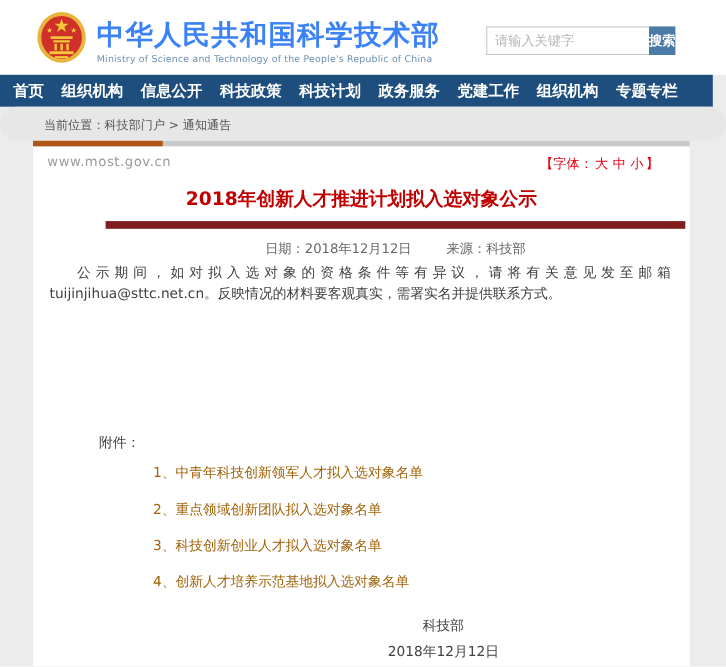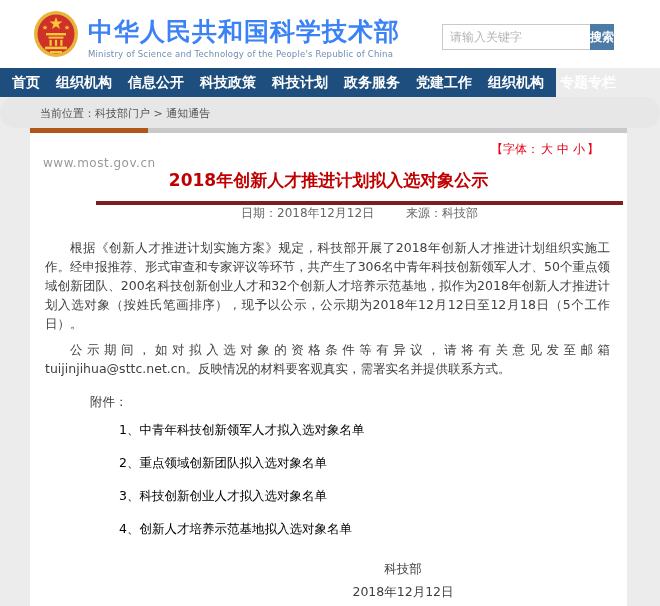--- a/index.html
+++ b/index.html
@@ -13,52 +13,52 @@
   .brand-title { font-size:25px; font-weight:bold; color:#3b82f6; letter-spacing:1px; line-height:28px; }
   .brand-sub { font-size:8.5px; color:#6f8fb0; margin-top:3px; letter-spacing:0.2px; }
   .search-box { position:absolute; left:428px; top:24px; width:186px; height:26px; display:flex;padding-left:14px; }
   .search-input { width:148px; height:26px; border:1px solid #c9c9c9; border-right:none; padding:0 7px;
                   font-size:12px; color:#444; outline:none; font-family:inherit; }
   .search-input::placeholder { color:#b5b5b5; }
   .search-btn { width:38px; height:26px; background:#4d7ba8; color:#fff; border:none; font-size:12px;
                 font-weight:bold; cursor:pointer; font-family:inherit; }
 
   
-  .main-nav { position:absolute; top:68px; left:0; width:556px; height:29px; background:#1e4e7d;
+  .main-nav { position:absolute; top:68px; left:0; width:648px; height:29px; background:#1e4e7d;
               display:flex; align-items:center; padding-left:12px; gap:16px; }
   .nav-item { color:#ffffff; font-size:14px; font-weight:bold; white-space:nowrap; cursor:pointer; }
 
   
   .crumb-band { position:absolute; top:97px; left:0; width:660px; height:31px; background:#e7e7e7;border-radius:15px; }
   .crumb { position:absolute; left:40px; top:9px; font-size:11px; color:#555; }
   .crumb a { color:#555; text-decoration:none; cursor:pointer; }
 
   
   .panel { position:absolute; left:30px; top:128px; width:597px; height:478px; background:#ffffff; }
   .panel-topbar { position:absolute; top:0; left:0; width:100%; height:5px; background:#c9c9c9; }
   .panel-topbar .orange { position:absolute; left:0; top:0; width:118px; height:5px; background:#b05618; }
-  .site-url { position:absolute; left:13px; top:12px; font-size:12px; color:#9a9a9a; letter-spacing:0.5px;margin-top:16px; }
+  .site-url { position:absolute; left:13px; top:12px; font-size:12px; color:#9a9a9a; letter-spacing:0.5px; }
   .font-ctrl { position:absolute; right:28px; top:13px; font-size:12px; color:#e60012; }
   .font-ctrl span.opt { cursor:pointer; margin:0 2px; }
 
   .article-title { position:absolute; top:41px; left:0; width:100%; text-align:center;
                    font-size:17px; font-weight:bold; color:#c00000; }
-  .date-row { position:absolute; top:73px; left:66px; right:4px; border-top:4px solid #7f1d1d;
-              text-align:center; padding-top:0; font-size:12px; color:#666; }
+  .date-row { position:absolute; top:73px; left:66px; right:4px; border-top:7px solid #7f1d1d;
+              text-align:center; padding-top:10px; font-size:12px; color:#666; }
   .date-row .src { margin-left:28px; }
 
   .article-body { position:absolute; top:110px; left:15px; right:17px;
                   font-size:12.5px; line-height:19px; color:#404040; text-align:justify; }
   .article-body p { text-indent:2em; }
   .article-body p + p { margin-top:7px; }
 
   .attachments { position:absolute; top:265px; left:15px; right:17px; font-size:12.5px; }
   .attach-label { margin-left:45px; color:#404040; line-height:17px; }
-  .attach-link { display:block; margin-left:74px; margin-top:16px; line-height:17px;
-                 color:#000000; text-decoration:none; cursor:pointer; }
+  .attach-link { display:block; margin-left:94px; margin-top:16px; line-height:17px;
+                 color:#a16207; text-decoration:none; cursor:pointer; }
   .attach-link:first-of-type { margin-top:11px; }
 
   .signature { position:absolute; top:433px; left:273px; width:200px; text-align:center;
                font-size:12.5px; color:#404040; }
   .signature .sig-date { margin-top:6px; }
 </style>
 </head>
 <body>
 
 <div class="site-header">
@@ -118,21 +118,20 @@
   </div>
 
   <div class="article-title">2018年创新人才推进计划拟入选对象公示</div>
 
   <div class="date-row">
     <span>日期：2018年12月12日</span>
     <span class="src">来源：科技部</span>
   </div>
 
   <div class="article-body">
-    <p>根据《创新人才推进计划实施方案》规定，科技部开展了2018年创新人才推进计划组织实施工作。经申报推荐、形式审查和专家评议等环节，共产生了306名中青年科技创新领军人才、50个重点领域创新团队、200名科技创新创业人才和32个创新人才培养示范基地，拟作为2018年创新人才推进计划入选对象（按姓氏笔画排序），现予以公示，公示期为2018年12月12日至12月18日（5个工作日）。</p>
     <p>公示期间，如对拟入选对象的资格条件等有异议，请将有关意见发至邮箱tuijinjihua@sttc.net.cn。反映情况的材料要客观真实，需署实名并提供联系方式。</p>
   </div>
 
   <div class="attachments">
     <div class="attach-label">附件：</div>
     <a class="attach-link">1、中青年科技创新领军人才拟入选对象名单</a>
     <a class="attach-link">2、重点领域创新团队拟入选对象名单</a>
     <a class="attach-link">3、科技创新创业人才拟入选对象名单</a>
     <a class="attach-link">4、创新人才培养示范基地拟入选对象名单</a>
   </div>

